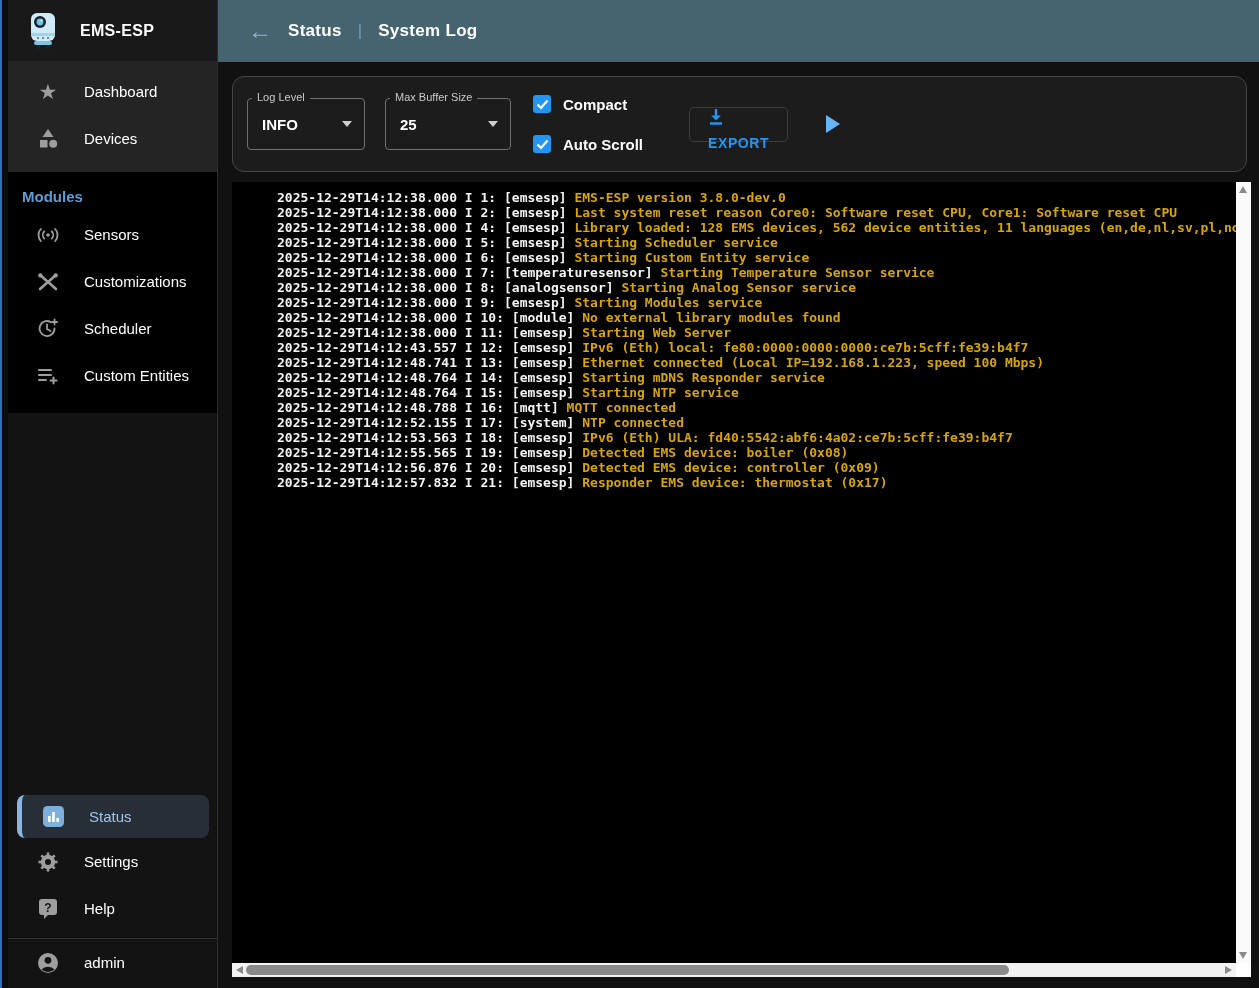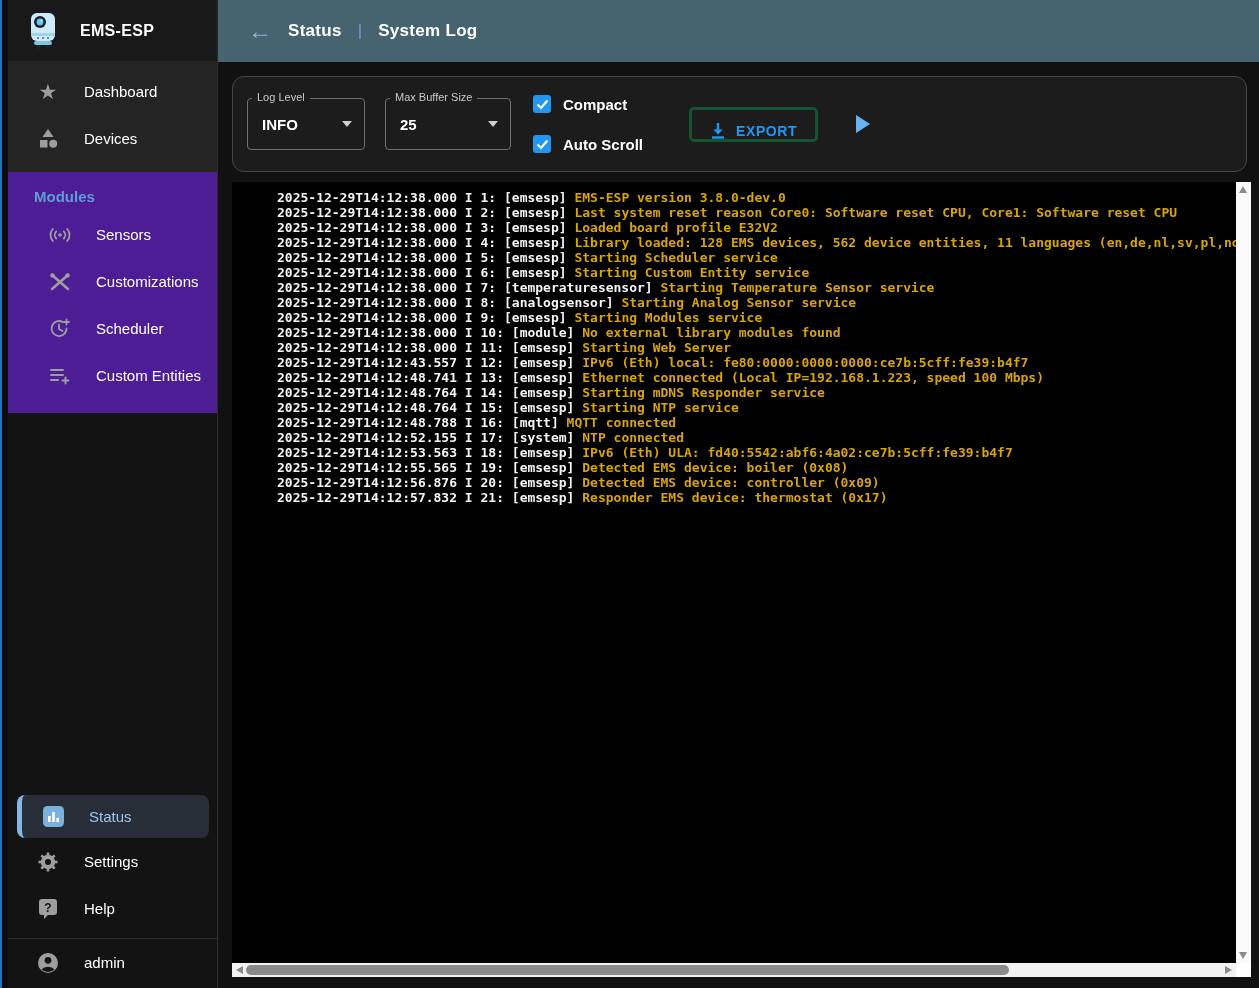--- a/index.html
+++ b/index.html
@@ -11,21 +11,21 @@
   .edge-strip { width:8px; height:100%; background:#0b0d10; border-left:2px solid #2a6fba; flex:none; }
 
   
   .sidebar { width:210px; flex:none; display:flex; flex-direction:column; background:#131313; border-right:1px solid #2c2c2c; }
   .logo-row { height:62px; background:#191919; display:flex; align-items:center; padding-left:18px; gap:20px; flex:none; border-bottom:1px solid #262626;}
   .logo-title { color:#fff; font-size:16px; font-weight:bold; letter-spacing:.3px; }
   .nav-section { background:#242424; padding:6px 0 10px; }
   .nav-item { height:47px; display:flex; align-items:center; padding-left:28px; gap:24px; cursor:pointer; }
   .nav-item .ico { width:24px; display:flex; justify-content:center; align-items:center; color:#9e9e9e; }
   .nav-item .lbl { color:#fff; font-size:15px; }
-  .modules-section { background:#4c1d95; padding:4px 12px 14px; }
+  .modules-section { background:#000000; padding:4px 0 14px; }
   .modules-header { color:#5f9ed2; font-size:15px; font-weight:bold; padding:12px 0 6px 14px; }
   .sidebar-spacer { flex:1; background:#131313; }
   .bottom-section { background:#131313; padding-bottom:2px; }
   .nav-item.active { background:#272e37; border-radius:8px; margin:0 8px 0 9px; padding-left:19px;
     border-left:5px solid #85b6e5; height:43px; }
   .nav-item.active .lbl { color:#9fc6ec; }
   .sidebar-divider { border-top:1px solid #2e2e2e; margin-top:6px; }
   .star-glyph { font-size:21px; color:#9e9e9e; line-height:1; }
 
   
@@ -43,23 +43,23 @@
     display:flex; align-items:center; padding:0 12px 0 14px; cursor:pointer; }
   .mui-select .flabel { position:absolute; top:-8px; left:4px; background:#1c1c1c; padding:0 5px; font-size:11px; color:#c9c9c9; }
   .mui-select .fvalue { color:#fff; font-size:15px; font-weight:bold; flex:1; }
   .caret-down { width:0; height:0; border-left:5px solid transparent; border-right:5px solid transparent; border-top:6px solid #cfcfcf; margin-left:12px; }
   .sel-loglevel { width:118px; }
   .sel-buffer { width:126px; margin-left:2px;justify-content:center; }
   .check-col { display:flex; flex-direction:column; gap:22px; margin-left:4px; }
   .check-row { display:flex; align-items:center; gap:12px; cursor:pointer; }
   .checkbox { width:18px; height:18px; background:var(--accent,#2196f3); border-radius:3px; display:flex; align-items:center; justify-content:center; }
   .check-lbl { color:#fff; font-size:15px; font-weight:bold; }
-  .export-btn { margin-left:28px; height:35px; display:flex; align-items:flex-end; gap:10px; padding:0 18px;
-    border:3px solid #14532d; border-radius:5px; background:transparent; color:var(--accent,#2196f3);
-    font-size:14px; font-weight:bold; letter-spacing:.6px; cursor:pointer; }
+  .export-btn { margin-left:28px; height:35px; display:flex; align-items:flex-start; gap:10px; padding:0 18px;
+    border:1px solid #14532d; border-radius:5px; background:transparent; color:var(--accent,#2196f3);
+    font-size:14px; font-weight:bold; letter-spacing:.6px; cursor:pointer;flex-direction:column; }
   .play-btn { margin-left:20px; width:0; height:0; border-top:9px solid transparent; border-bottom:9px solid transparent;
     border-left:14px solid #64b5f6; cursor:pointer; }
 
   
   .log-wrap { flex:1; margin:10px 8px 11px 14px; position:relative; background:#000; min-height:0; }
   .log-text { position:absolute; left:0; top:0; right:15px; bottom:14px; overflow:hidden; padding:8px 0 0 6px;
     font-family:"DejaVu Sans Mono", monospace; font-size:13px; font-weight:bold; line-height:15px; }
   .log-line { white-space:pre;margin-left:39px; }
   .log-line .pre { color:#f5f5f5; }
   .log-line .msg { color:var(--log-gold,#d8a40a); }
@@ -273,21 +273,20 @@
         </button>
         <span class="play-btn"></span>
       </div>
 
       <div class="log-wrap">
         <div class="log-text">
   <div class="log-line"><span class="pre">2025-12-29T14:12:38.000 I 1: [emsesp] </span><span class="msg">EMS-ESP version 3.8.0-dev.0</span></div>
 
   <div class="log-line"><span class="pre">2025-12-29T14:12:38.000 I 2: [emsesp] </span><span class="msg">Last system reset reason Core0: Software reset CPU, Core1: Software reset CPU</span></div>
 
-  <div class="log-line"><span class="pre">2025-12-29T14:12:38.000 I 3: [emsesp] </span><span class="msg">Loaded board profile E32V2</span></div>
 
   <div class="log-line"><span class="pre">2025-12-29T14:12:38.000 I 4: [emsesp] </span><span class="msg">Library loaded: 128 EMS devices, 562 device entities, 11 languages (en,de,nl,sv,pl,no,fr,tr,it,sk,cz)</span></div>
 
   <div class="log-line"><span class="pre">2025-12-29T14:12:38.000 I 5: [emsesp] </span><span class="msg">Starting Scheduler service</span></div>
 
   <div class="log-line"><span class="pre">2025-12-29T14:12:38.000 I 6: [emsesp] </span><span class="msg">Starting Custom Entity service</span></div>
 
   <div class="log-line"><span class="pre">2025-12-29T14:12:38.000 I 7: [temperaturesensor] </span><span class="msg">Starting Temperature Sensor service</span></div>
 
   <div class="log-line"><span class="pre">2025-12-29T14:12:38.000 I 8: [analogsensor] </span><span class="msg">Starting Analog Sensor service</span></div>

